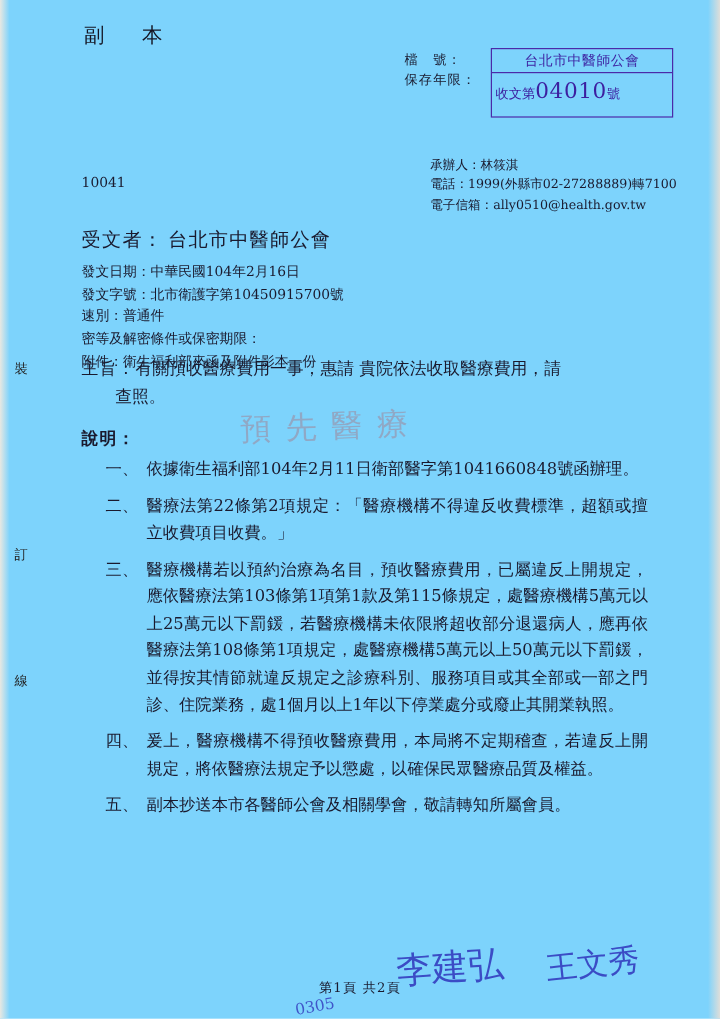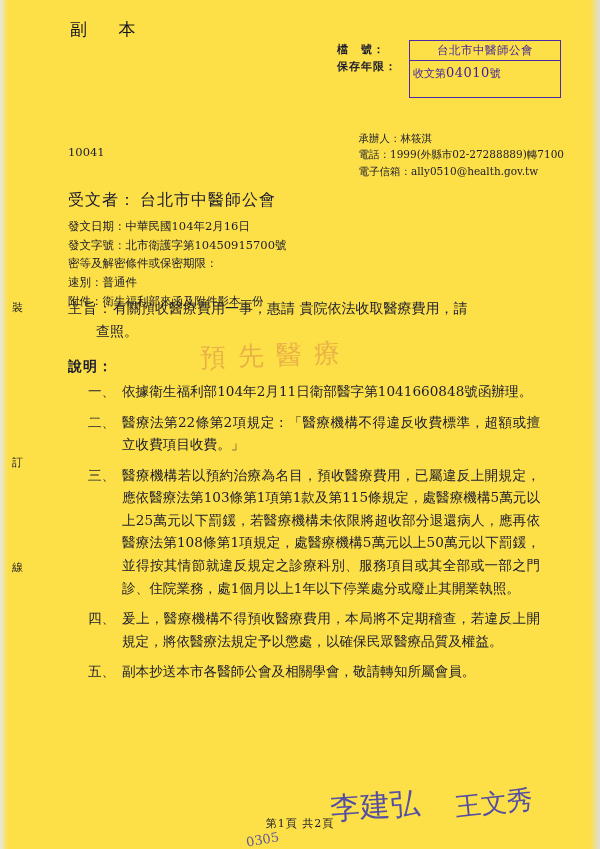--- a/index.html
+++ b/index.html
@@ -12,21 +12,21 @@
     background: #ffffff;
     font-family: "DejaVu Serif", "Liberation Serif", serif;
     color: #1a1a2e;
     overflow: hidden;
     position: relative;
   }
   .page {
     position: relative;
     width: 600px;
     height: 849px;
-    background: #fde047;
+    background: #7dd3fc;
     box-sizing: border-box;
     padding: 0;
   }
   
   .page::before {
     content: "";
     position: absolute;
     left: 0; top: 0; bottom: 0;
     width: 8px;
     background: linear-gradient(to right, #e8e8e2, rgba(255,255,255,0));
@@ -60,21 +60,20 @@
     font-size: 11px;
     line-height: 1.5;
   }
   .filebox-labels {
     position: absolute;
     left: 0;
     top: 2px;
     width: 66px;
     text-align: left;
     color: #1a1a2e;
-    font-weight: bold;
   }
   .filebox-labels div {
     letter-spacing: 1px;
     white-space: nowrap;
   }
   .stampbox {
     position: absolute;
     left: 72px;
     top: 0;
     width: 152px;
@@ -98,21 +97,21 @@
     padding: 1px 0;
     letter-spacing: 1px;
   }
   .stampbox .l3 {
     text-align: left;
     font-size: 11px;
     padding: 2px 0 0 3px;
     white-space: nowrap;
   }
   .stampbox .num {
-    font-size: 13px;
+    font-size: 18px;
     letter-spacing: 0.5px;
   }
 
   .doc-title {
     position: absolute;
     left: 0;
     right: 0;
     top: 78px;
     text-align: center;
     font-size: 20px;
@@ -301,22 +300,22 @@
     <div>10041</div>
   </div>
 
   <div class="recipient">
     <span class="label">受文者：</span><span>台北市中醫師公會</span>
   </div>
 
   <div class="meta">
     <div>發文日期：中華民國104年2月16日</div>
     <div>發文字號：北市衛護字第10450915700號</div>
+    <div>速別：普通件</div>
     <div>密等及解密條件或保密期限：</div>
-    <div>速別：普通件</div>
     <div>附件：衛生福利部來函及附件影本一份</div>
   </div>
 
   <div class="faint-stamp">預先醫療</div>
 
   <div class="section subject">
     <div><span class="head">主旨：</span><span class="body" style="display:inline">有關預收醫療費用一事，惠請 貴院依法收取醫療費用，請</span></div>
     <div class="line2">查照。</div>
   </div>
 

